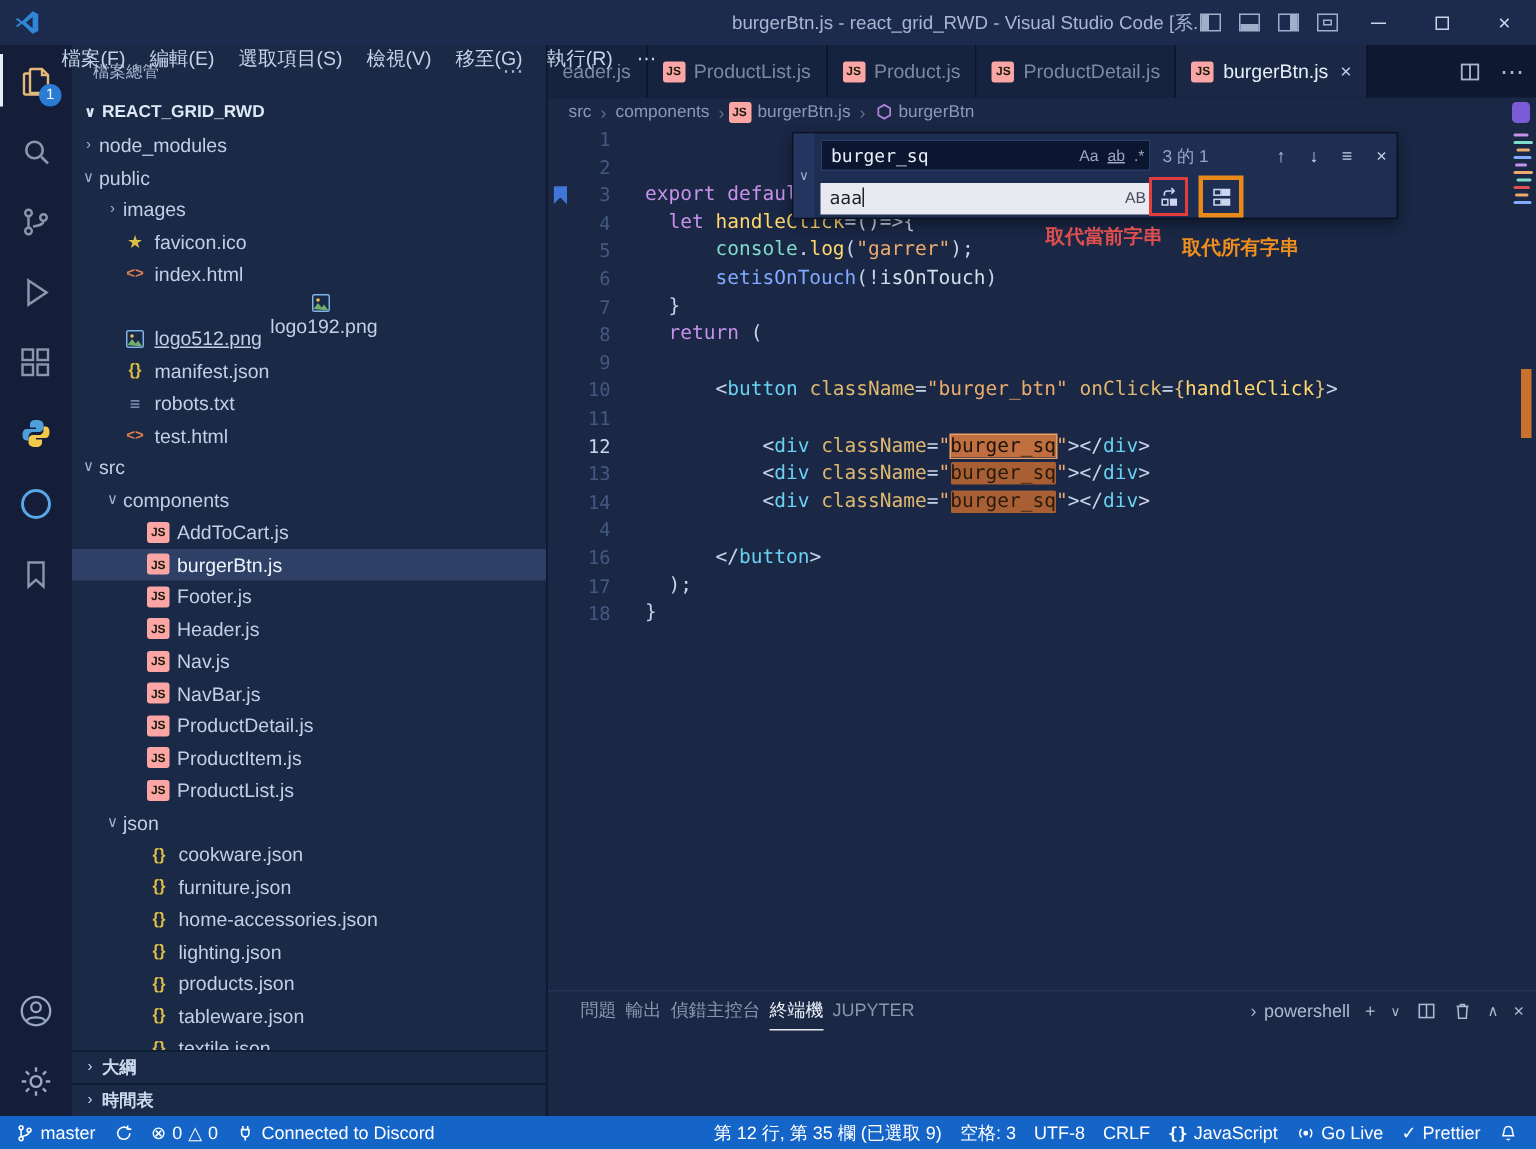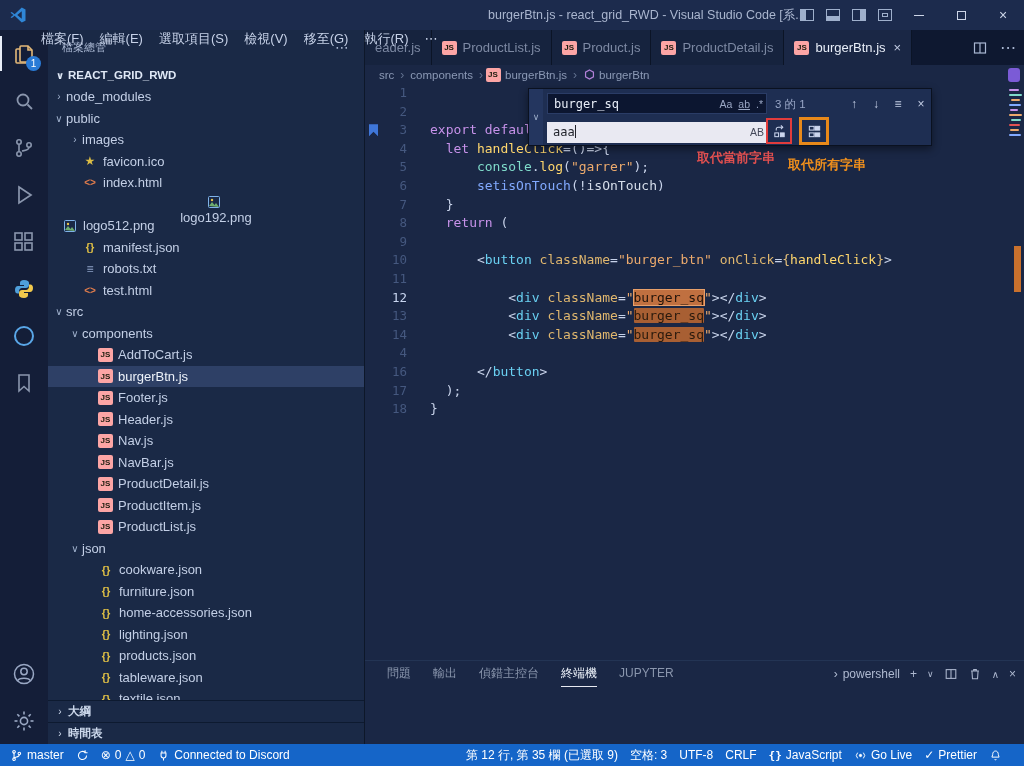--- a/index.html
+++ b/index.html
@@ -121,39 +121,39 @@
   
   .minimap { position:absolute; right:0; top:35px; width:16px; bottom:0; }
   .mm-mark { position:absolute; height:2px; border-radius:1px; }
   .mm-block { position:absolute; left:0; top:3px; width:12px; height:14px; background:#7b5bd6; border-radius:3px; }
   .mm-find { position:absolute; left:6px; top:181px; width:7px; height:46px; background:#c9712d; }
 
   
   .panel { position:absolute; left:365px; top:660px; width:659px; height:84px; background:#1a2745;
     border-top:1px solid #233454; color:#cfd8ea; }
   .panel-tabs { position:absolute; left:0; top:0; right:0; height:26px; display:flex; align-items:center;
-    padding-left:22px; gap:22px; font-size:12px; color:#8a96ad; }
+    padding-left:22px; gap:6px; font-size:12px; color:#8a96ad; }
   .panel-tab { height:26px; line-height:24px; cursor:pointer; white-space:nowrap; }
   .panel-tab.active { color:#eef3fb; border-bottom:1px solid #e8eaf2; }
   .panel-actions { position:absolute; right:8px; top:0; height:26px; display:flex; align-items:center; gap:10px;
     font-size:12px; color:#aeb9d0; }
   .panel-actions svg { width:14px; height:14px; }
   .shell-sel { display:flex; align-items:center; gap:5px; font-size:12px; }
   .term { position:absolute; left:12px; top:30px; right:8px; bottom:0;
     font-family:"DejaVu Sans Mono",monospace; font-size:13px; color:#dfe6f2; }
   .term-line { line-height:30px; white-space:nowrap; }
   .term-link { text-decoration:underline; }
 
   
   .statusbar { position:absolute; left:0; top:744px; width:1024px; height:22px; background:#1565c8;
     color:#fff; font-size:12px; display:flex; align-items:center; z-index:60; }
   .st-item { display:flex; align-items:center; gap:4px; padding:0 6px; height:22px; white-space:nowrap; }
   .st-item svg { width:13px; height:13px; }
   .st-left { display:flex; align-items:center; padding-left:4px; }
-  .st-right { margin-left:auto; display:flex; align-items:flex-start; padding-right:16px; }
+  .st-right { margin-left:auto; display:flex; align-items:flex-start; padding-right:6px; }
   .st-braces { font-family:"DejaVu Sans Mono",monospace; font-size:11px; font-weight:bold; }
 </style>
 </head>
 <body>
 
 <div id="app">
 
   <div class="titlebar">
     <svg class="vsc-logo" viewBox="0 0 24 24">
       <path d="M17 2L7.5 11 3.7 8l-1.7 1 4 3-4 3 1.7 1 3.8-3L17 22l5-2.5v-15L17 2zm0 5v10l-6-5 6-5z" fill="#2f86d6"></path>
@@ -294,21 +294,21 @@
           <span class="chev"></span>
           <span class="fi">
             <svg width="12" height="12" viewBox="0 0 12 12">
               <rect x="0.5" y="0.5" width="11" height="11" rx="1" fill="none" stroke="#7fb2e8"></rect>
               <circle cx="4" cy="4" r="1.2" fill="#e8c24a"></circle>
               <path d="M1 10l3-4 2.5 3L8 7l3 4z" fill="#6fae6f"></path>
             </svg>
           </span>
           <span>logo192.png</span>
         </div>
-        <div class="tree-row" style="">
+        <div class="tree-row" style="padding-left: 20px; text-decoration: underline;">
           <span class="chev"></span>
           <span class="fi">
             <svg width="12" height="12" viewBox="0 0 12 12">
               <rect x="0.5" y="0.5" width="11" height="11" rx="1" fill="none" stroke="#7fb2e8"></rect>
               <circle cx="4" cy="4" r="1.2" fill="#e8c24a"></circle>
               <path d="M1 10l3-4 2.5 3L8 7l3 4z" fill="#6fae6f"></path>
             </svg>
           </span>
           <span>logo512.png</span>
         </div>

